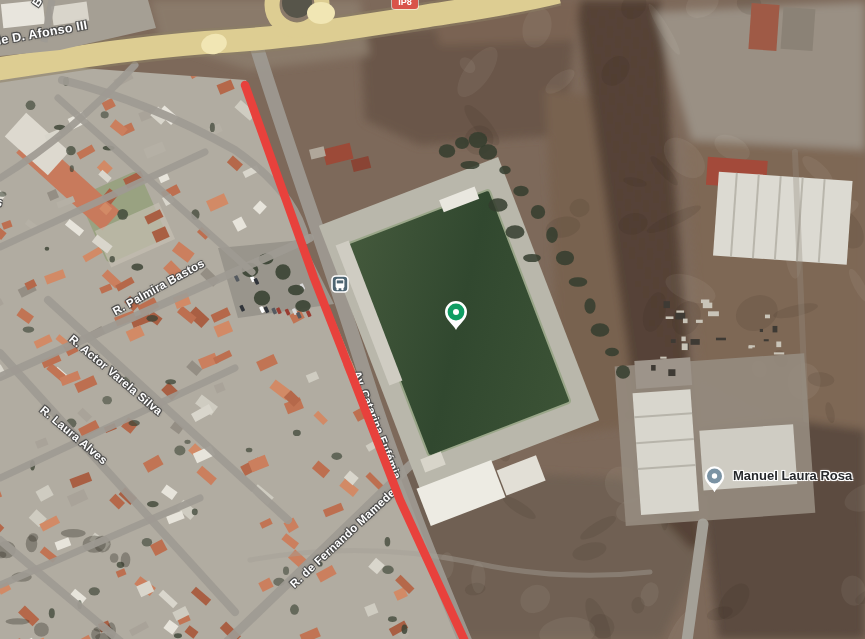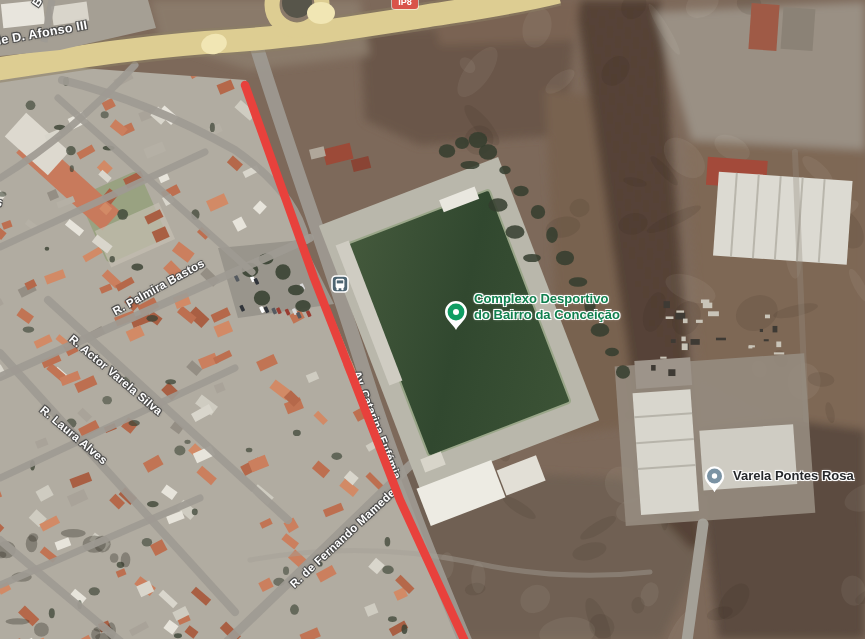--- a/index.html
+++ b/index.html
@@ -610,31 +610,27 @@
       </g>
     </svg>
 
     <svg style="position:absolute;left:441px;top:296px;pointer-events:auto;" width="30" height="38">
       <g transform="translate(15,17)">
         <path d="M0,17 C-3,11 -11,6.5 -11,-1 A11,11 0 1 1 11,-1 C11,6.5 3,11 0,17 Z" fill="#fff"></path>
         <circle cy="-1" r="8.4" fill="#0f9d63"></circle>
         <circle cy="-1" r="3" fill="#fff"></circle>
       </g>
     </svg>
-    <div class="poi-label" style="left: 474px; top: 291px; pointer-events: auto; color: rgb(17, 128, 79);">
-      <div>Complexo Desportivo</div>
-      <div>do Bairro da Conceição</div>
-    </div>
 
     <svg style="position:absolute;left:701px;top:462px;pointer-events:auto;" width="27" height="34">
       <g transform="translate(13.5,15)">
         <path d="M0,15.2 C-2.7,9.8 -9.8,5.8 -9.8,-0.9 A9.8,9.8 0 1 1 9.8,-0.9 C9.8,5.8 2.7,9.8 0,15.2 Z" fill="#fff"></path>
         <circle cy="-1" r="7.5" fill="#7b93a4"></circle>
         <circle cy="-1" r="2.7" fill="#fff"></circle>
       </g>
     </svg>
     <div class="poi-label" style="left: 733px; top: 468px; pointer-events: auto; color: rgb(38, 40, 43);">
-      <div>Varela Pontes Rosa</div>
+      <div>Manuel Laura Rosa</div>
     </div>
 
     <div class="shield" style="background: rgb(217, 83, 74);">IP8</div>
   </div>
 </div>
 
 </body></html>

